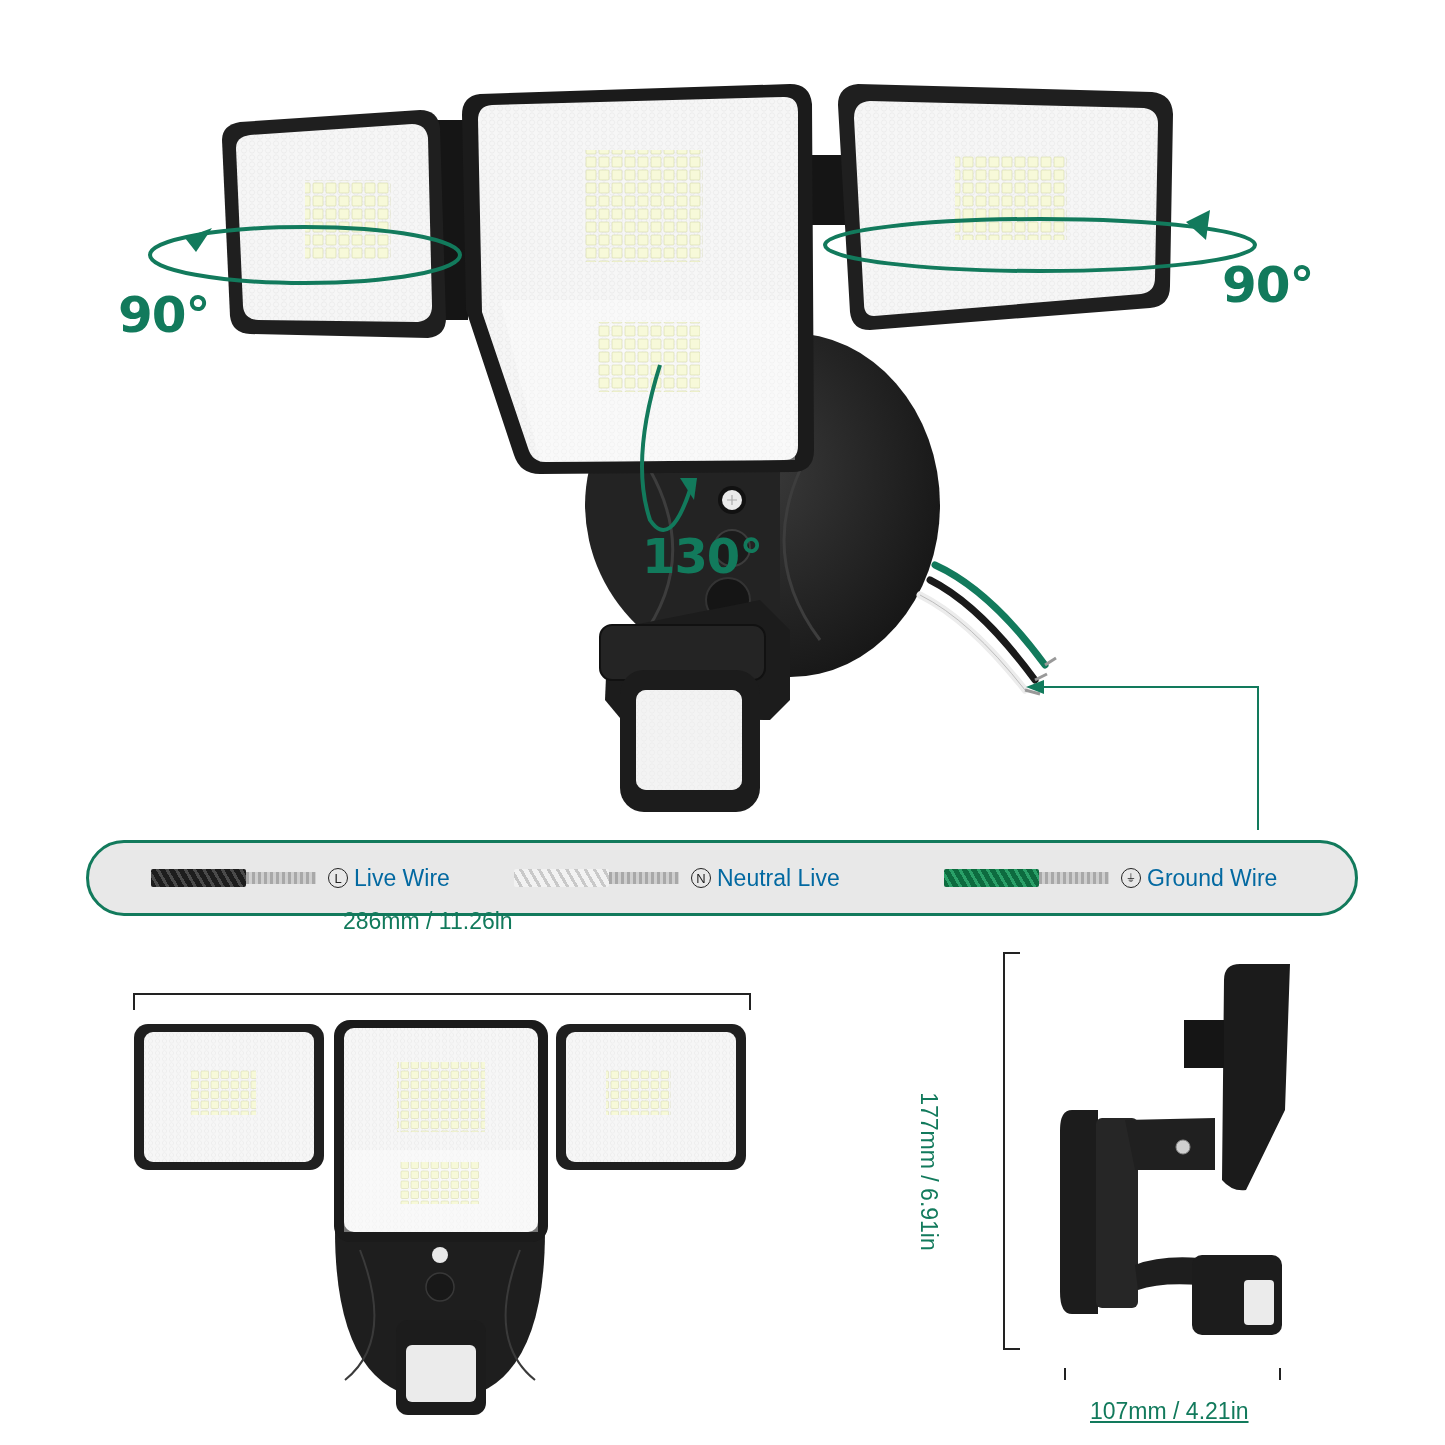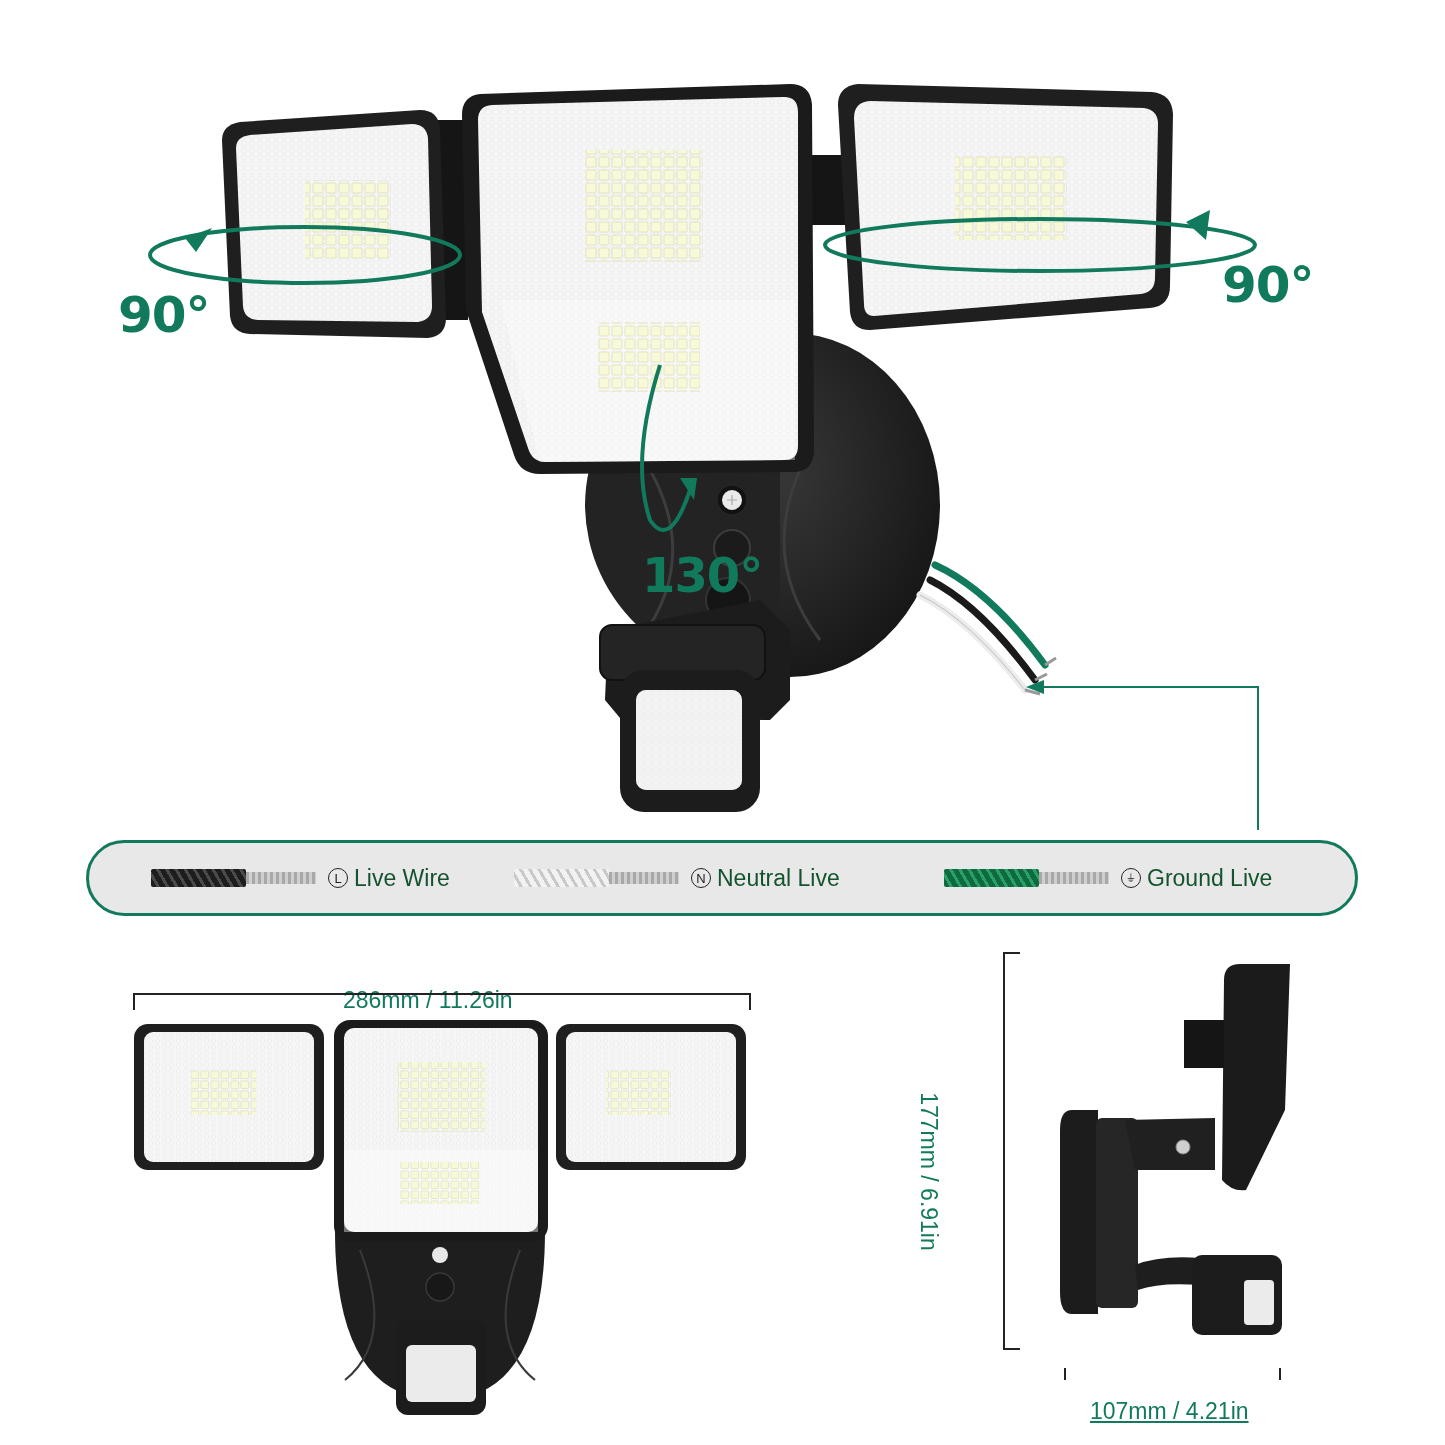--- a/index.html
+++ b/index.html
@@ -9,21 +9,21 @@
   .angle-label{position:absolute;font-family:"DejaVu Sans",sans-serif;font-weight:bold;color:#127a5c;font-size:50px;letter-spacing:-1px;line-height:1;}
   .legend{position:absolute;left:86px;top:840px;width:1272px;height:76px;border:3px solid #127a5c;border-radius:38px;background:#e8e8e8;box-sizing:border-box;}
   .legend-item{position:absolute;top:0;height:70px;display:flex;align-items:center;}
   .wire-swatch{width:165px;height:18px;display:flex;}
   .wire-jacket{width:95px;height:18px;border-radius:2px;}
   .wire-core{width:70px;height:12px;margin-top:3px;background:repeating-linear-gradient(90deg,#a8a8a8 0 3px,#cfcfcf 3px 6px);}
   .jacket-black{background:repeating-linear-gradient(60deg,#1d1d1d 0 5px,#4a4a4a 5px 8px);}
   .jacket-white{background:repeating-linear-gradient(60deg,#f2f2f2 0 5px,#c9c9c9 5px 8px);}
   .jacket-green{background:repeating-linear-gradient(60deg,#0d6b3f 0 5px,#2aa068 5px 8px);}
   .wire-symbol{width:20px;height:20px;border:1.5px solid #222;border-radius:50%;box-sizing:border-box;display:flex;align-items:center;justify-content:center;font-size:13px;color:#222;margin-left:12px;margin-right:6px;font-family:"Liberation Sans",sans-serif;}
-  .wire-label{font-size:23px;color:#14532d;text-align:right;}
+  .wire-label{font-size:23px;color:#0369a1;text-align:right;}
   .dim-label{position:absolute;font-size:23px;color:#127a5c;white-space:nowrap;}
 </style>
 </head>
 <body>
 
 <div class="abs" style="left:0;top:0;width:1248px;height:830px;">
   <svg width="1445" height="830" viewBox="0 0 1445 830">
     <defs>
       <pattern id="ledgrid" width="13" height="13" patternUnits="userSpaceOnUse">
         <rect x="1" y="1" width="10" height="10" rx="1" fill="#f7f9d9" stroke="#d4d6a8" stroke-width="0.6"></rect>
@@ -95,21 +95,21 @@
     <ellipse cx="305" cy="255" rx="155" ry="28" fill="none" stroke="#127a5c" stroke-width="4"></ellipse>
     <path d="M185,238 L212,228 L196,252 z" fill="#127a5c"></path>
     <ellipse cx="1040" cy="245" rx="215" ry="26" fill="none" stroke="#127a5c" stroke-width="4"></ellipse>
     <path d="M1186,222 L1210,210 L1206,240 z" fill="#127a5c"></path>
     <path d="M660,365 Q630,460 650,520 Q670,550 690,490" fill="none" stroke="#127a5c" stroke-width="4"></path>
     <path d="M680,478 L697,478 L694,500 z" fill="#127a5c"></path>
   </svg>
 
   <div class="angle-label" style="left:118px;top:290px;">90°</div>
   <div class="angle-label" style="left:1222px;top:260px;">90°</div>
-  <div class="angle-label" style="left:642px;top:532px;font-size:48px;margin-top:19px;">130°</div>
+  <div class="angle-label" style="left:642px;top:532px;font-size:48px;">130°</div>
 </div>
 
 <div class="legend">
   <div class="legend-item" style="left:62px;">
     <div class="wire-swatch">
       <div class="wire-jacket jacket-black"></div>
         <div class="wire-core"></div>
     </div>
     <div class="wire-symbol">L</div>
     <span class="wire-label">Live Wire</span>
@@ -121,25 +121,25 @@
     </div>
     <div class="wire-symbol">N</div>
     <span class="wire-label">Neutral Live</span>
   </div>
   <div class="legend-item" style="left:855px;">
     <div class="wire-swatch">
       <div class="wire-jacket jacket-green"></div>
         <div class="wire-core"></div>
     </div>
     <div class="wire-symbol" style="font-size:11px;">⏚</div>
-    <span class="wire-label">Ground Live</span>
+    <span class="wire-label">Ground Wire</span>
   </div>
 </div>
 
-<div class="dim-label" style="left:343px;top:987px;">286mm / 11.26in</div>
+<div class="dim-label" style="left:343px;top:908px;">286mm / 11.26in</div>
 <svg class="abs" style="left:0;top:985px;" width="800" height="460" viewBox="0 985 800 460">
   <defs>
     <pattern id="ledgrid2" width="10" height="10" patternUnits="userSpaceOnUse">
       <rect x="1" y="1" width="7.5" height="7.5" rx="1" fill="#f7f9d9" stroke="#d4d6a8" stroke-width="0.5"></rect>
     </pattern>
     <pattern id="hexlens2" width="7" height="6" patternUnits="userSpaceOnUse">
       <rect width="7" height="6" fill="#f6f6f6"></rect>
       <circle cx="3.5" cy="3" r="2.2" fill="none" stroke="#e6e6e6" stroke-width="0.5"></circle>
     </pattern>
   </defs>

